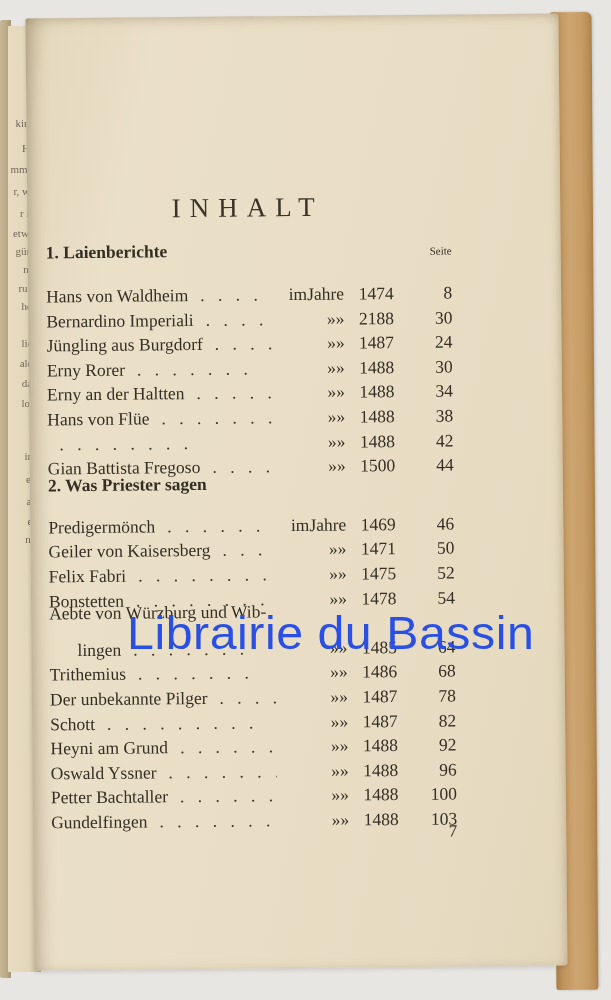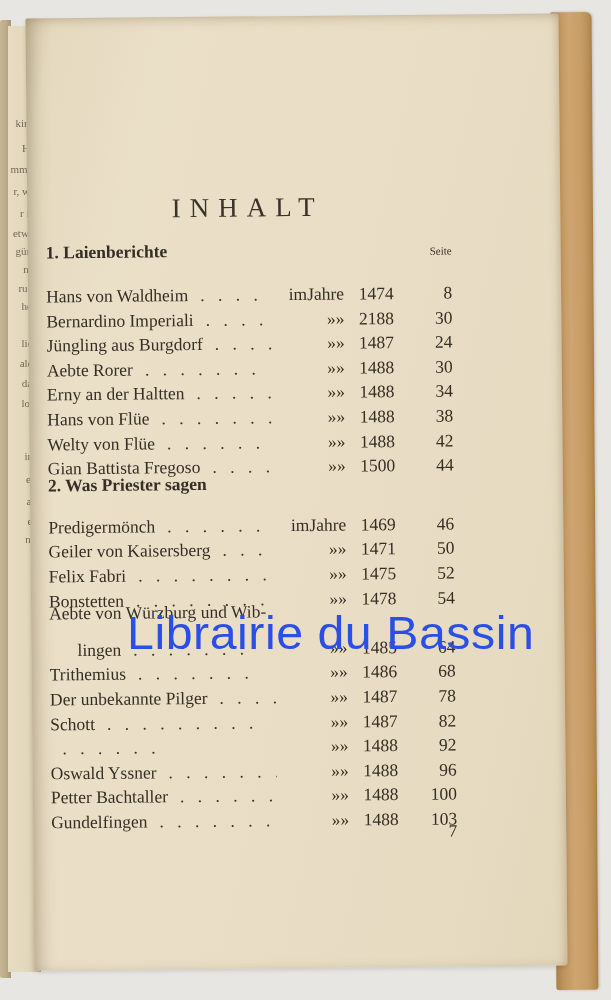--- a/index.html
+++ b/index.html
@@ -147,21 +147,21 @@
         <span class="name">Jüngling aus Burgdorf</span>
         <span class="leader">. . . .</span>
         <span class="refcol">
           <span>»</span>
           <span>»</span>
         </span>
         <span class="year">1487</span>
         <span class="pg">24</span>
       </div>
       <div class="toc-row">
-        <span class="name">Aebte Rorer</span>
+        <span class="name">Erny Rorer</span>
         <span class="leader">. . . . . . .</span>
         <span class="refcol">
           <span>»</span>
           <span>»</span>
         </span>
         <span class="year">1488</span>
         <span class="pg">30</span>
       </div>
       <div class="toc-row">
         <span class="name">Erny an der Haltten</span>
@@ -177,21 +177,20 @@
         <span class="name">Hans von Flüe</span>
         <span class="leader">. . . . . . .</span>
         <span class="refcol">
           <span>»</span>
           <span>»</span>
         </span>
         <span class="year">1488</span>
         <span class="pg">38</span>
       </div>
       <div class="toc-row">
-        <span class="name">Welty von Flüe</span>
         <span class="leader">. . . . . . . .</span>
         <span class="refcol">
           <span>»</span>
           <span>»</span>
         </span>
         <span class="year">1488</span>
         <span class="pg">42</span>
       </div>
       <div class="toc-row">
         <span class="name">Gian Battista Fregoso</span>
@@ -281,20 +280,21 @@
         <span class="name">Schott</span>
         <span class="leader">. . . . . . . . .</span>
         <span class="refcol">
           <span>»</span>
           <span>»</span>
         </span>
         <span class="year">1487</span>
         <span class="pg">82</span>
       </div>
       <div class="toc-row">
+        <span class="name">Heyni am Grund</span>
         <span class="leader">. . . . . .</span>
         <span class="refcol">
           <span>»</span>
           <span>»</span>
         </span>
         <span class="year">1488</span>
         <span class="pg">92</span>
       </div>
       <div class="toc-row">
         <span class="name">Oswald Yssner</span>

